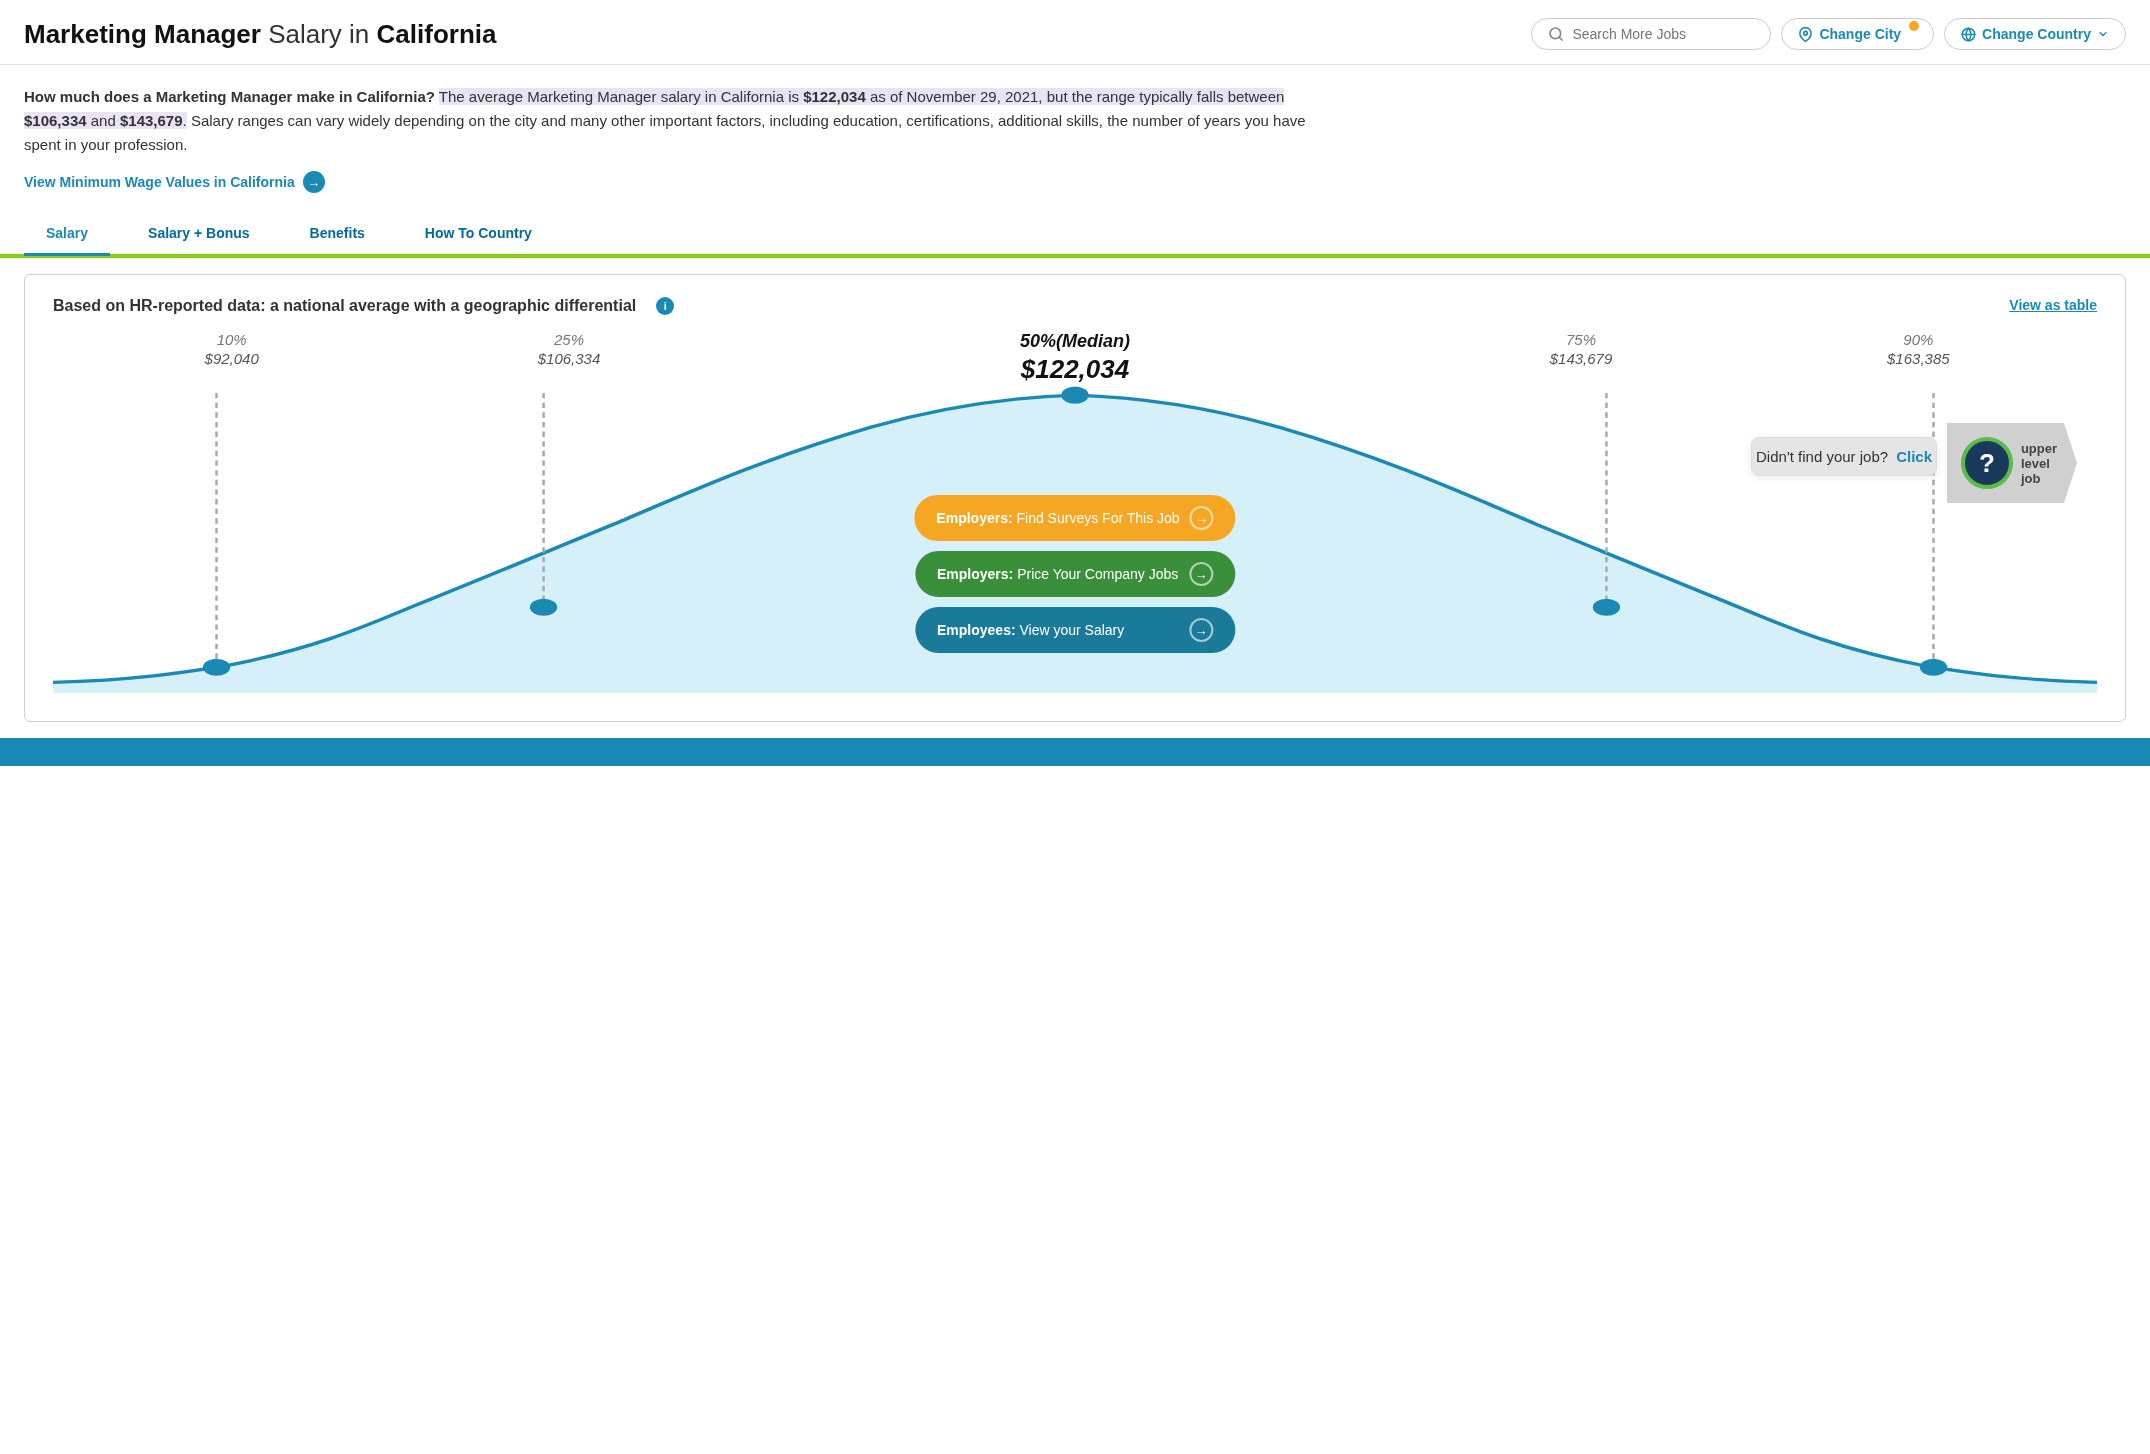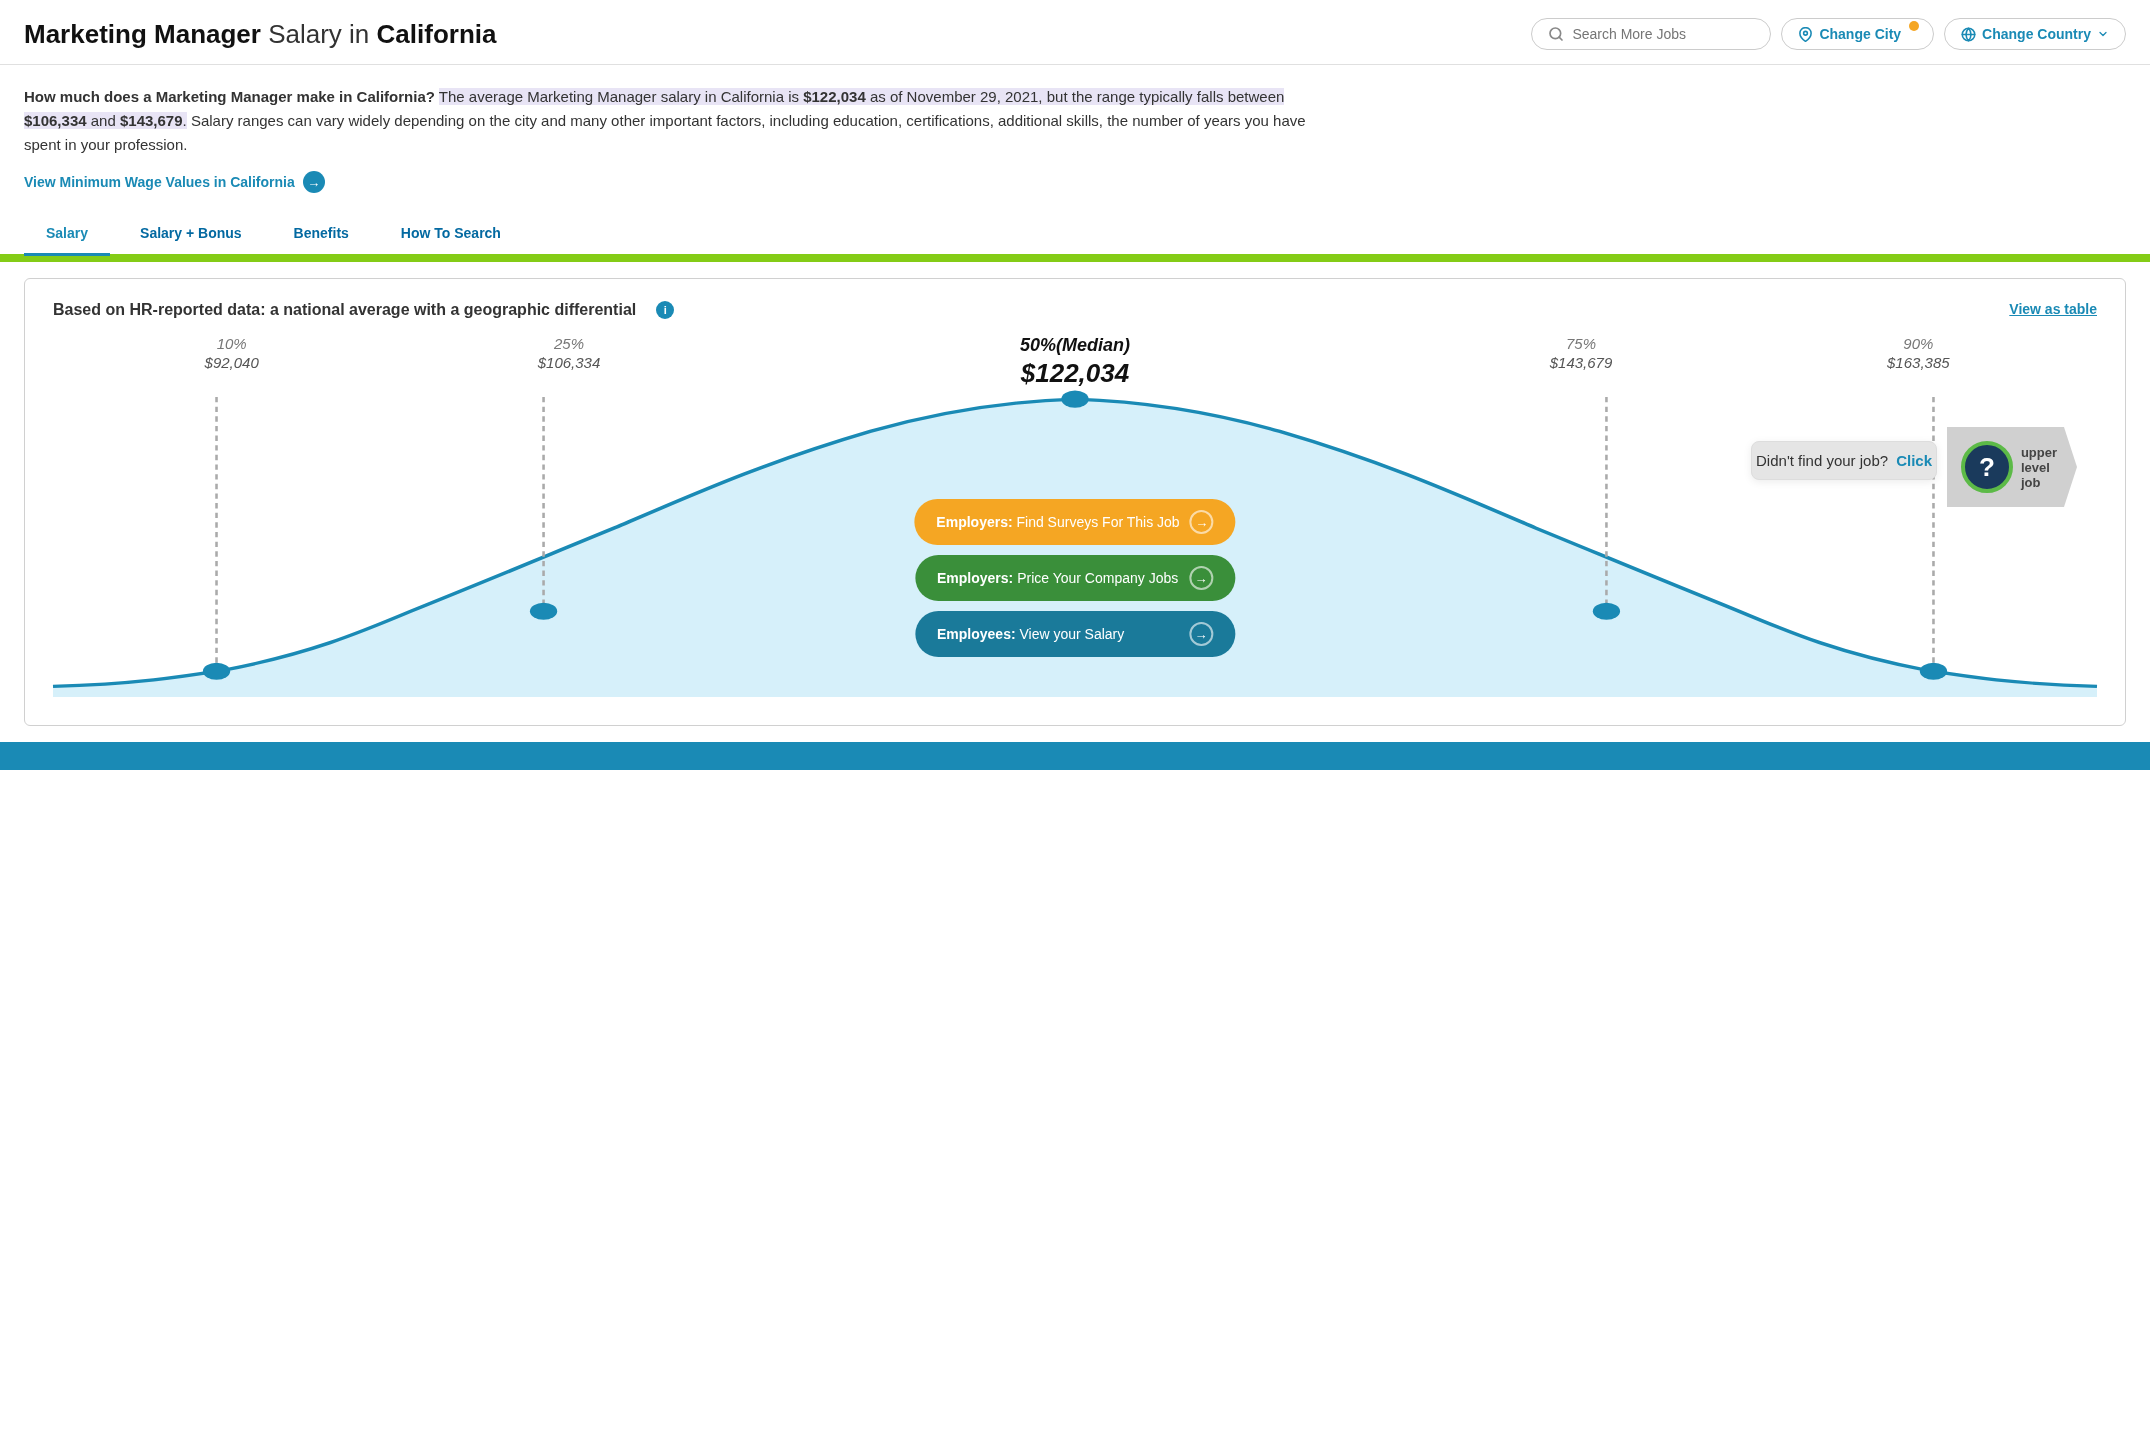--- a/index.html
+++ b/index.html
@@ -20,21 +20,21 @@
     
     .description { padding: 20px 24px 10px; max-width: 1340px; }
     .description .question { font-weight: 700; display: inline; }
     .description .highlight-text { background: #e8e4f5; display: inline; }
     .description p { line-height: 1.6; font-size: 15px; }
     .bold-salary { font-weight: 800; }
     .min-wage-link { display: flex; align-items: center; gap: 8px; margin-top: 14px; color: #1a8ab5; font-weight: 600; font-size: 14px; cursor: pointer; text-decoration: none; }
     .min-wage-link .arrow-circle { width: 22px; height: 22px; border-radius: 50%; background: #1a8ab5; display: flex; align-items: center; justify-content: center; color: white; font-size: 13px; }
 
     
-    .tabs { display: flex; gap: 8px; padding: 0 24px; border-bottom: 8px solid #84cc16; margin-top: 10px; }
+    .tabs { display: flex; gap: 16px; padding: 0 24px; border-bottom: 4px solid #84cc16; margin-top: 10px; }
     .tab { padding: 12px 22px; font-size: 14px; font-weight: 600; color: #0369a1; cursor: pointer; border-bottom: 3px solid transparent; margin-bottom: -2px; }
     .tab.active { border-bottom: 3px solid #1a8ab5; color: #1a8ab5; }
 
     
     .chart-section { margin: 16px 24px; border: 1.5px solid #d0d0d0; border-radius: 6px; padding: 22px 28px 28px; position: relative; }
     .chart-title { font-size: 16px; font-weight: 700; margin-bottom: 4px; display: flex; align-items: center; gap: 20px; }
     .info-icon { width: 18px; height: 18px; border-radius: 50%; background: #1a8ab5; color: #fff; font-size: 11px; font-weight: 700; display: inline-flex; align-items: center; justify-content: center; cursor: pointer; }
     .view-as-table { position: absolute; top: 22px; right: 28px; color: #1a8ab5; font-size: 14px; cursor: pointer; text-decoration: underline; font-weight: 600; }
 
     
@@ -120,21 +120,21 @@
   <a class="min-wage-link">
     <span>View Minimum Wage Values in California</span>
     <span class="arrow-circle">→</span>
   </a>
 </div>
 
 <div class="tabs">
   <div class="tab active">Salary</div>
   <div class="tab">Salary + Bonus</div>
   <div class="tab">Benefits</div>
-  <div class="tab">How To Search</div>
+  <div class="tab">How To Country</div>
 </div>
 
 <div class="chart-section">
   <div class="chart-title">
     <span>Based on HR-reported data: a national average with a geographic differential</span>
     <span class="info-icon">i</span>
   </div>
   <a class="view-as-table">View as table</a>
 
   <div class="percentile-row">

